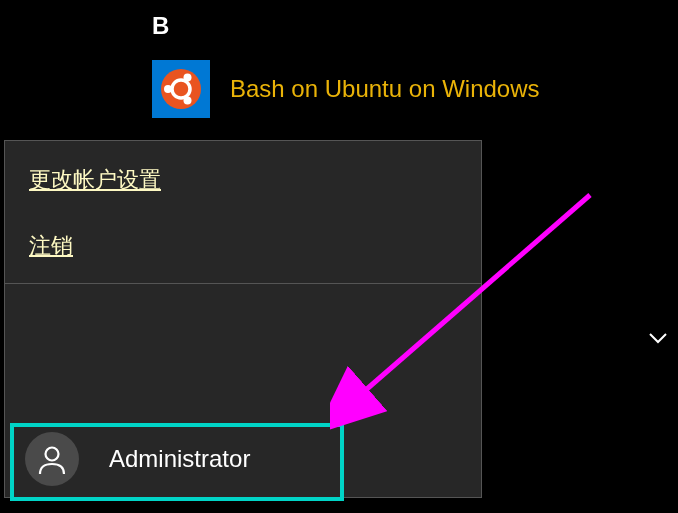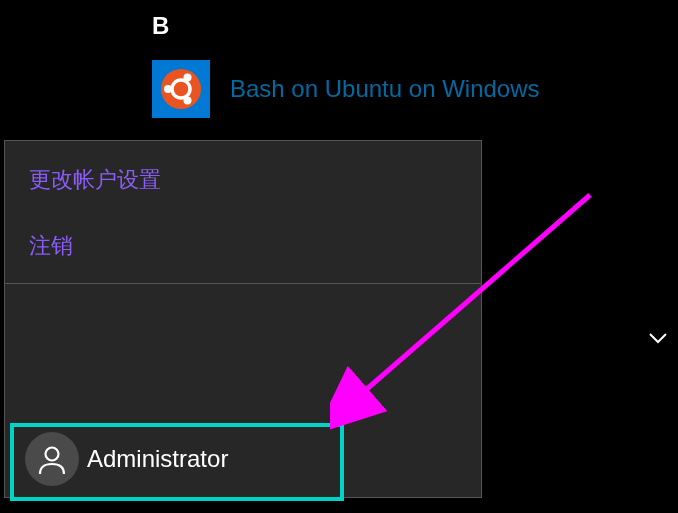--- a/index.html
+++ b/index.html
@@ -35,55 +35,56 @@
     .app-icon {
       width: 58px;
       height: 58px;
       background: #0078d4;
       display: flex;
       align-items: center;
       justify-content: center;
     }
     .app-label {
       font-size: 24px;
-      color: #0369a1;
+      color: #eab308;
     }
     .context-menu {
       position: absolute;
       left: 4px;
       top: 140px;
       width: 478px;
       height: 358px;
       background: #272727;
       border: 1px solid #555555;
     }
     .menu-item {
       padding: 18px 24px;
       font-size: 22px;
-      color: #8b5cf6;
+      color: #fef9c3;
       cursor: pointer;
+      text-decoration: underline;
     }
     .menu-item:first-child {
       padding-top: 24px;
     }
     .menu-divider {
       height: 1px;
       background: #555555;
       margin: 4px 0 0 0;
     }
     .user-item {
       position: absolute;
       left: 0;
       bottom: 0;
       width: 100%;
       height: 76px;
       display: flex;
       align-items: center;
       padding: 0 20px;
-      gap: 8px;
+      gap: 30px;
       background: #272727;
       cursor: pointer;
     }
     .user-avatar {
       width: 54px;
       height: 54px;
       border-radius: 50%;
       background: #4a4a4a;
       display: flex;
       align-items: center;

